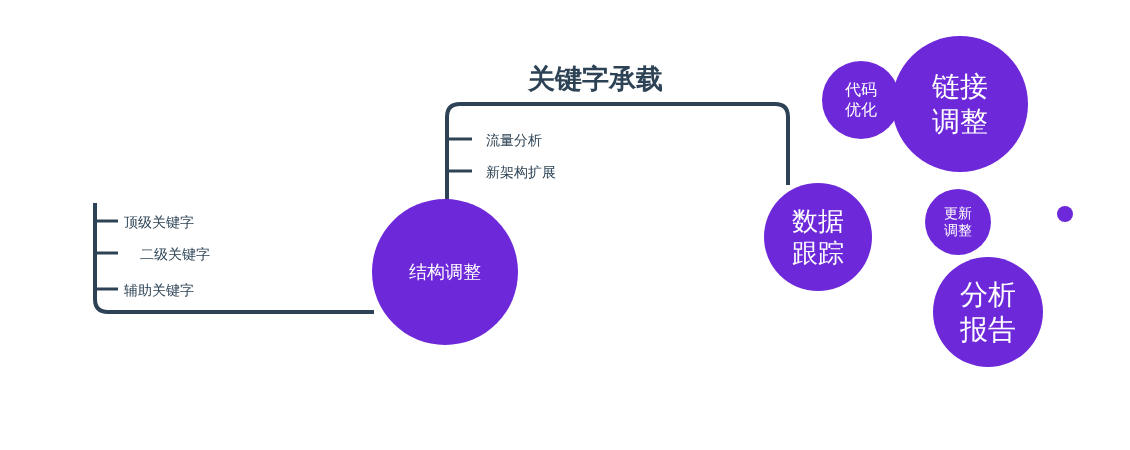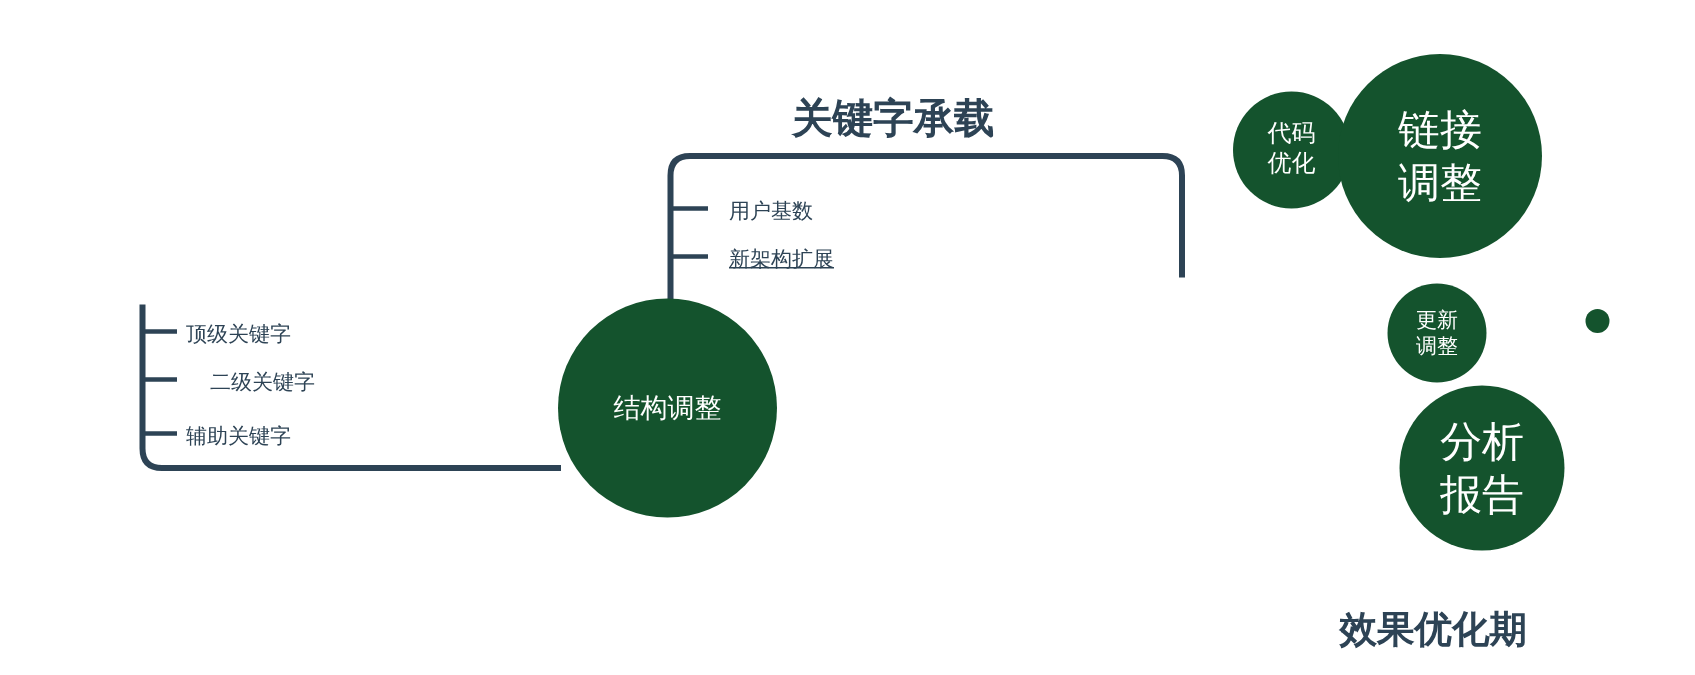--- a/index.html
+++ b/index.html
@@ -7,21 +7,21 @@
   .canvas{
     position:relative;
     width:1130px;height:450px;
     background:#ffffff;
     overflow:hidden;
   }
   .lines{position:absolute;left:0;top:0;}
   .node{
     position:absolute;
     border-radius:50%;
-    background:#14532d;
+    background:#6d28d9;
     color:#ffffff;
     display:flex;
     align-items:center;
     justify-content:center;
     text-align:center;
     white-space:pre-line;
     line-height:1.25;
   }
   .node-traffic{left:21px;top:57px;width:148px;height:148px;font-size:27px;}
   .node-structure{left:372px;top:199px;width:146px;height:146px;font-size:18px;}
@@ -43,21 +43,21 @@
   .tick-label{
     position:absolute;
     color:#2d4355;
     font-size:14px;
     white-space:nowrap;
   }
   .tick-l0{left:124px;top:214px;}
   .tick-l1{left:140px;top:246px;}
   .tick-l2{left:124px;top:282px;}
   .tick-m0{left:486px;top:132px;}
-  .tick-m1{left:486px;top:164px;text-decoration:underline;}
+  .tick-m1{left:486px;top:164px;}
   .phase-label{
     position:absolute;
     left:893px;top:403px;
     color:#2d4355;
     font-size:25px;
     font-weight:600;
     white-space:nowrap;
   }
 </style>
 </head>
@@ -75,20 +75,22 @@
 
     <path d="M 447 201 L 447 117 Q 447 104 460 104 L 775 104 Q 788 104 788 117 L 788 185" fill="none" stroke="#2d4355" stroke-width="4"></path>
 
     <path d="M 447 139 L 472 139" stroke="#2d4355" stroke-width="3"></path>
     <path d="M 447 171 L 472 171" stroke="#2d4355" stroke-width="3"></path>
   </svg>
 
 
   <div class="node node-structure">结构调整</div>
 
+  <div class="node node-tracking">数据
+跟踪</div>
 
   <div class="node node-code">代码
 优化</div>
 
   <div class="node node-link">链接
 调整</div>
 
   <div class="node node-update">更新
 调整</div>
 
@@ -97,18 +99,17 @@
   <div class="node node-report">分析
 报告</div>
 
 
   <div class="edge-label label-keyword-carry">关键字承载</div>
 
   <div class="tick-label tick-l0">顶级关键字</div>
   <div class="tick-label tick-l1">二级关键字</div>
   <div class="tick-label tick-l2">辅助关键字</div>
 
-  <div class="tick-label tick-m0">用户基数</div>
+  <div class="tick-label tick-m0">流量分析</div>
   <div class="tick-label tick-m1">新架构扩展</div>
 
-  <div class="phase-label">效果优化期</div>
 
 </div>
 
 </body></html>

